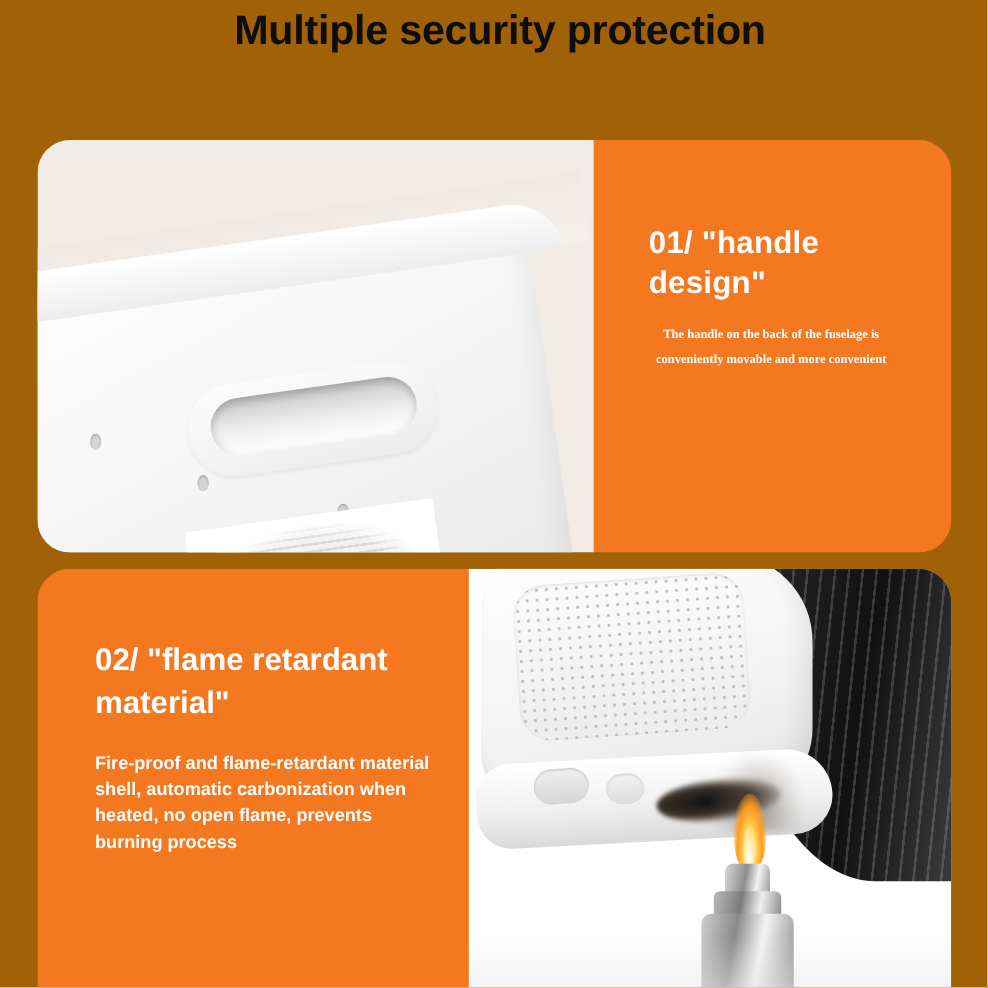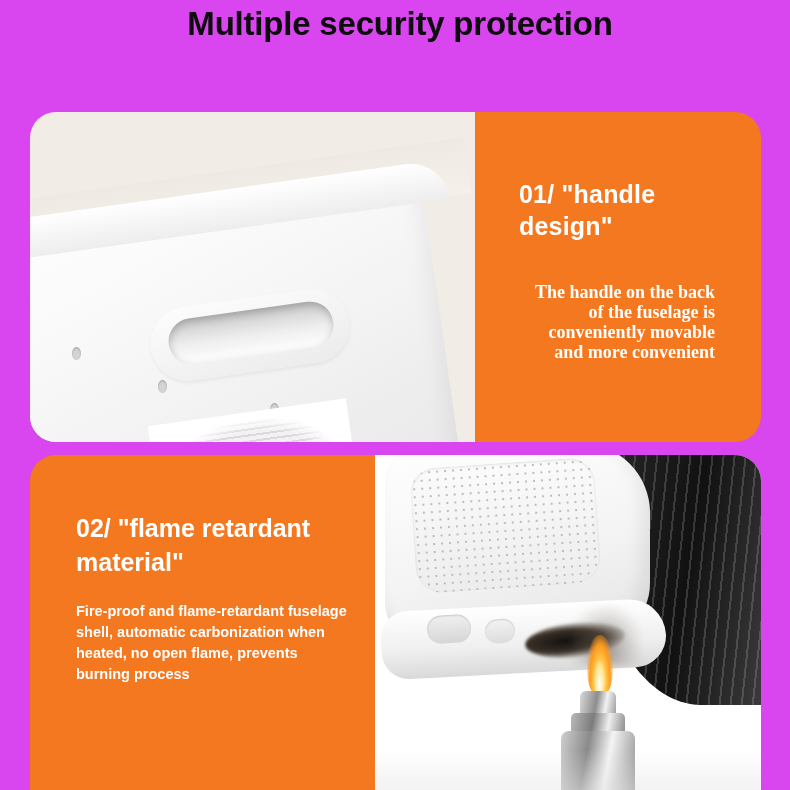--- a/index.html
+++ b/index.html
@@ -11,21 +11,21 @@
     width: 790px;
     height: 790px;
     font-family: "Liberation Sans", sans-serif;
     overflow: hidden;
     position: relative;
   }
   .page {
     position: relative;
     width: 790px;
     height: 790px;
-    background: #d946ef;
+    background: #a16207;
   }
 
   
   .heading-block {
     position: absolute;
     left: 0;
     top: 0;
     width: 790px;
     padding-top: 4px;
     text-align: center;
@@ -162,27 +162,27 @@
   }
   .card-title {
     font-size: 25px;
     font-weight: bold;
     line-height: 32px;
     color: #ffffff;
     margin: 0;
     letter-spacing: 0.2px;
   }
   .card-body {
-    margin-top: 40px;
+    margin-top: 16px;
     font-family: "Liberation Serif", serif;
     font-weight: bold;
-    font-size: 18px;
+    font-size: 10px;
     line-height: 20px;
     color: #ffffff;
-    text-align: right;
+    text-align: center;
     padding-right: 6px;
   }
 
   
   .panel-two {
     position: absolute;
     left: 30px;
     top: 455px;
     width: 731px;
     height: 335px;
@@ -393,21 +393,21 @@
     </div>
     <div class="panel-one-right">
       <div class="card-title">01/ "handle design"</div>
       <div class="card-body">The handle on the back of the fuselage is conveniently movable and more convenient</div>
     </div>
   </div>
 
   <div class="panel-two">
     <div class="panel-two-left">
       <div class="card-title-2">02/ "flame retardant material"</div>
-      <div class="card-body-2">Fire-proof and flame-retardant fuselage shell, automatic carbonization when heated, no open flame, prevents burning process</div>
+      <div class="card-body-2">Fire-proof and flame-retardant material shell, automatic carbonization when heated, no open flame, prevents burning process</div>
     </div>
     <div class="panel-two-right">
       <div class="ph2-dark"></div>
       <div class="ph2-ribs"></div>
       <div class="ph2-shell"></div>
       <div class="ph2-speaker"></div>
       <div class="ph2-ledge"></div>
       <div class="ph2-btn"></div>
       <div class="ph2-btn2"></div>
       <div class="ph2-scorch"></div>

